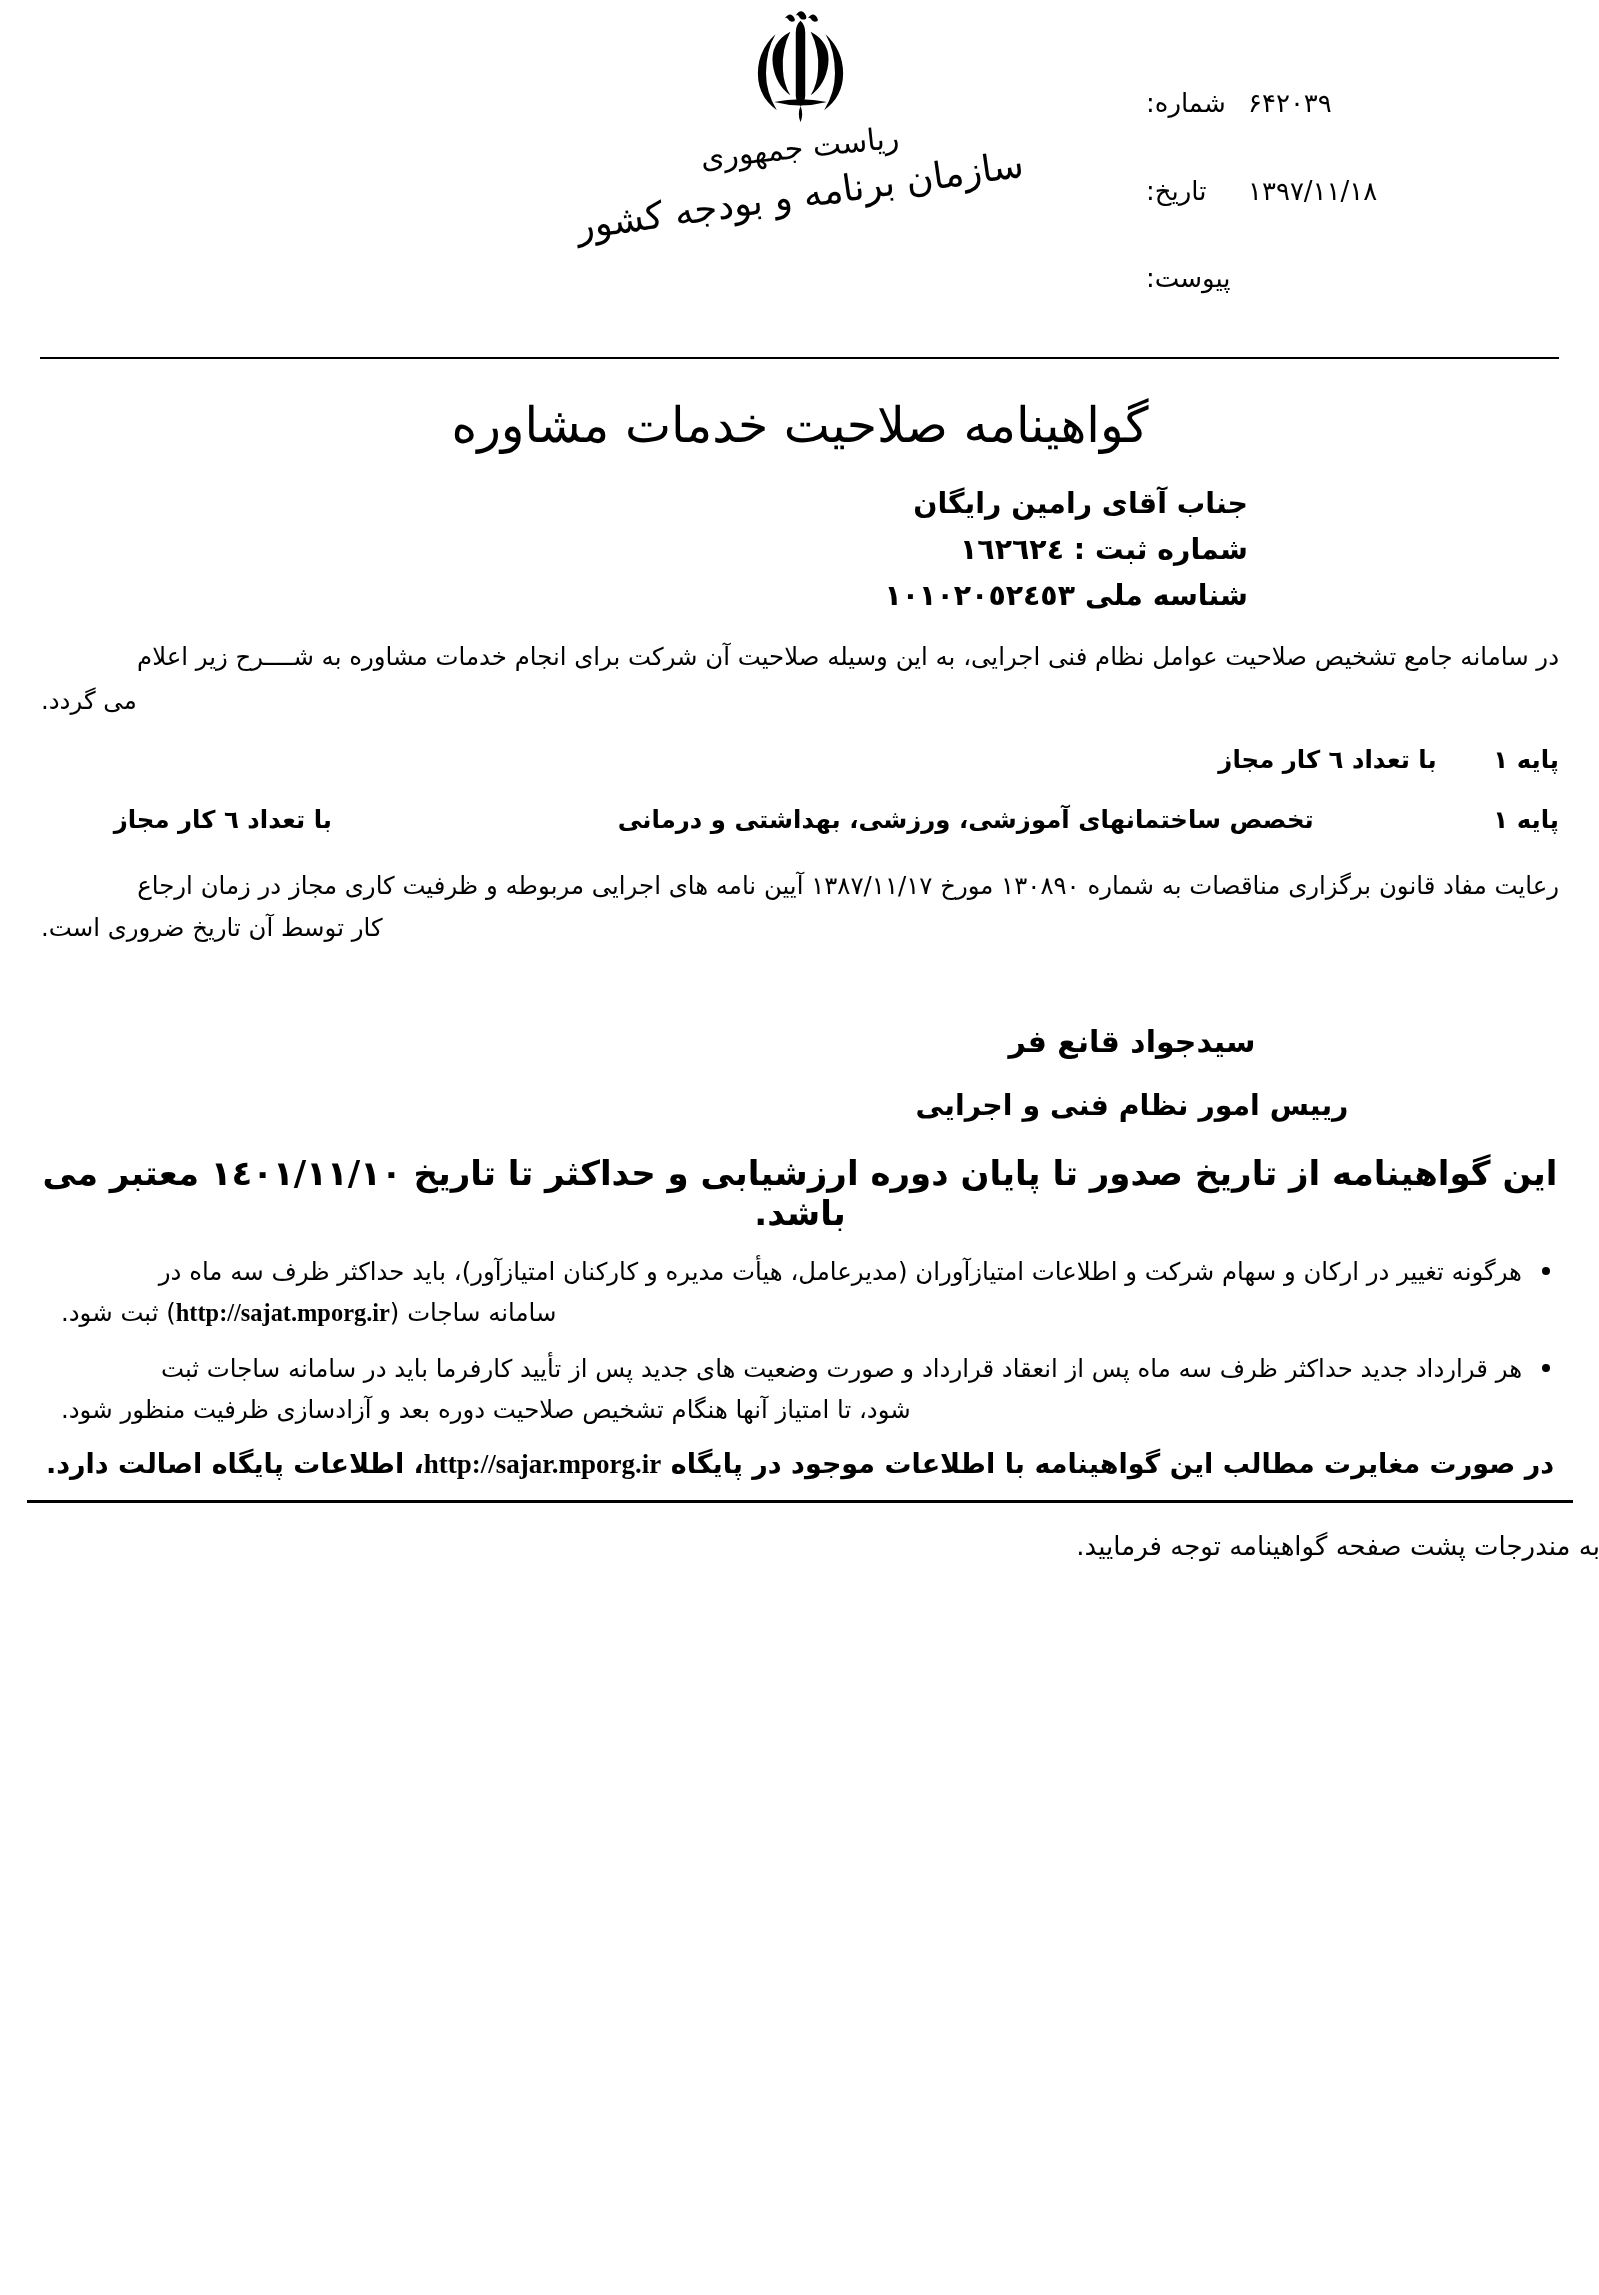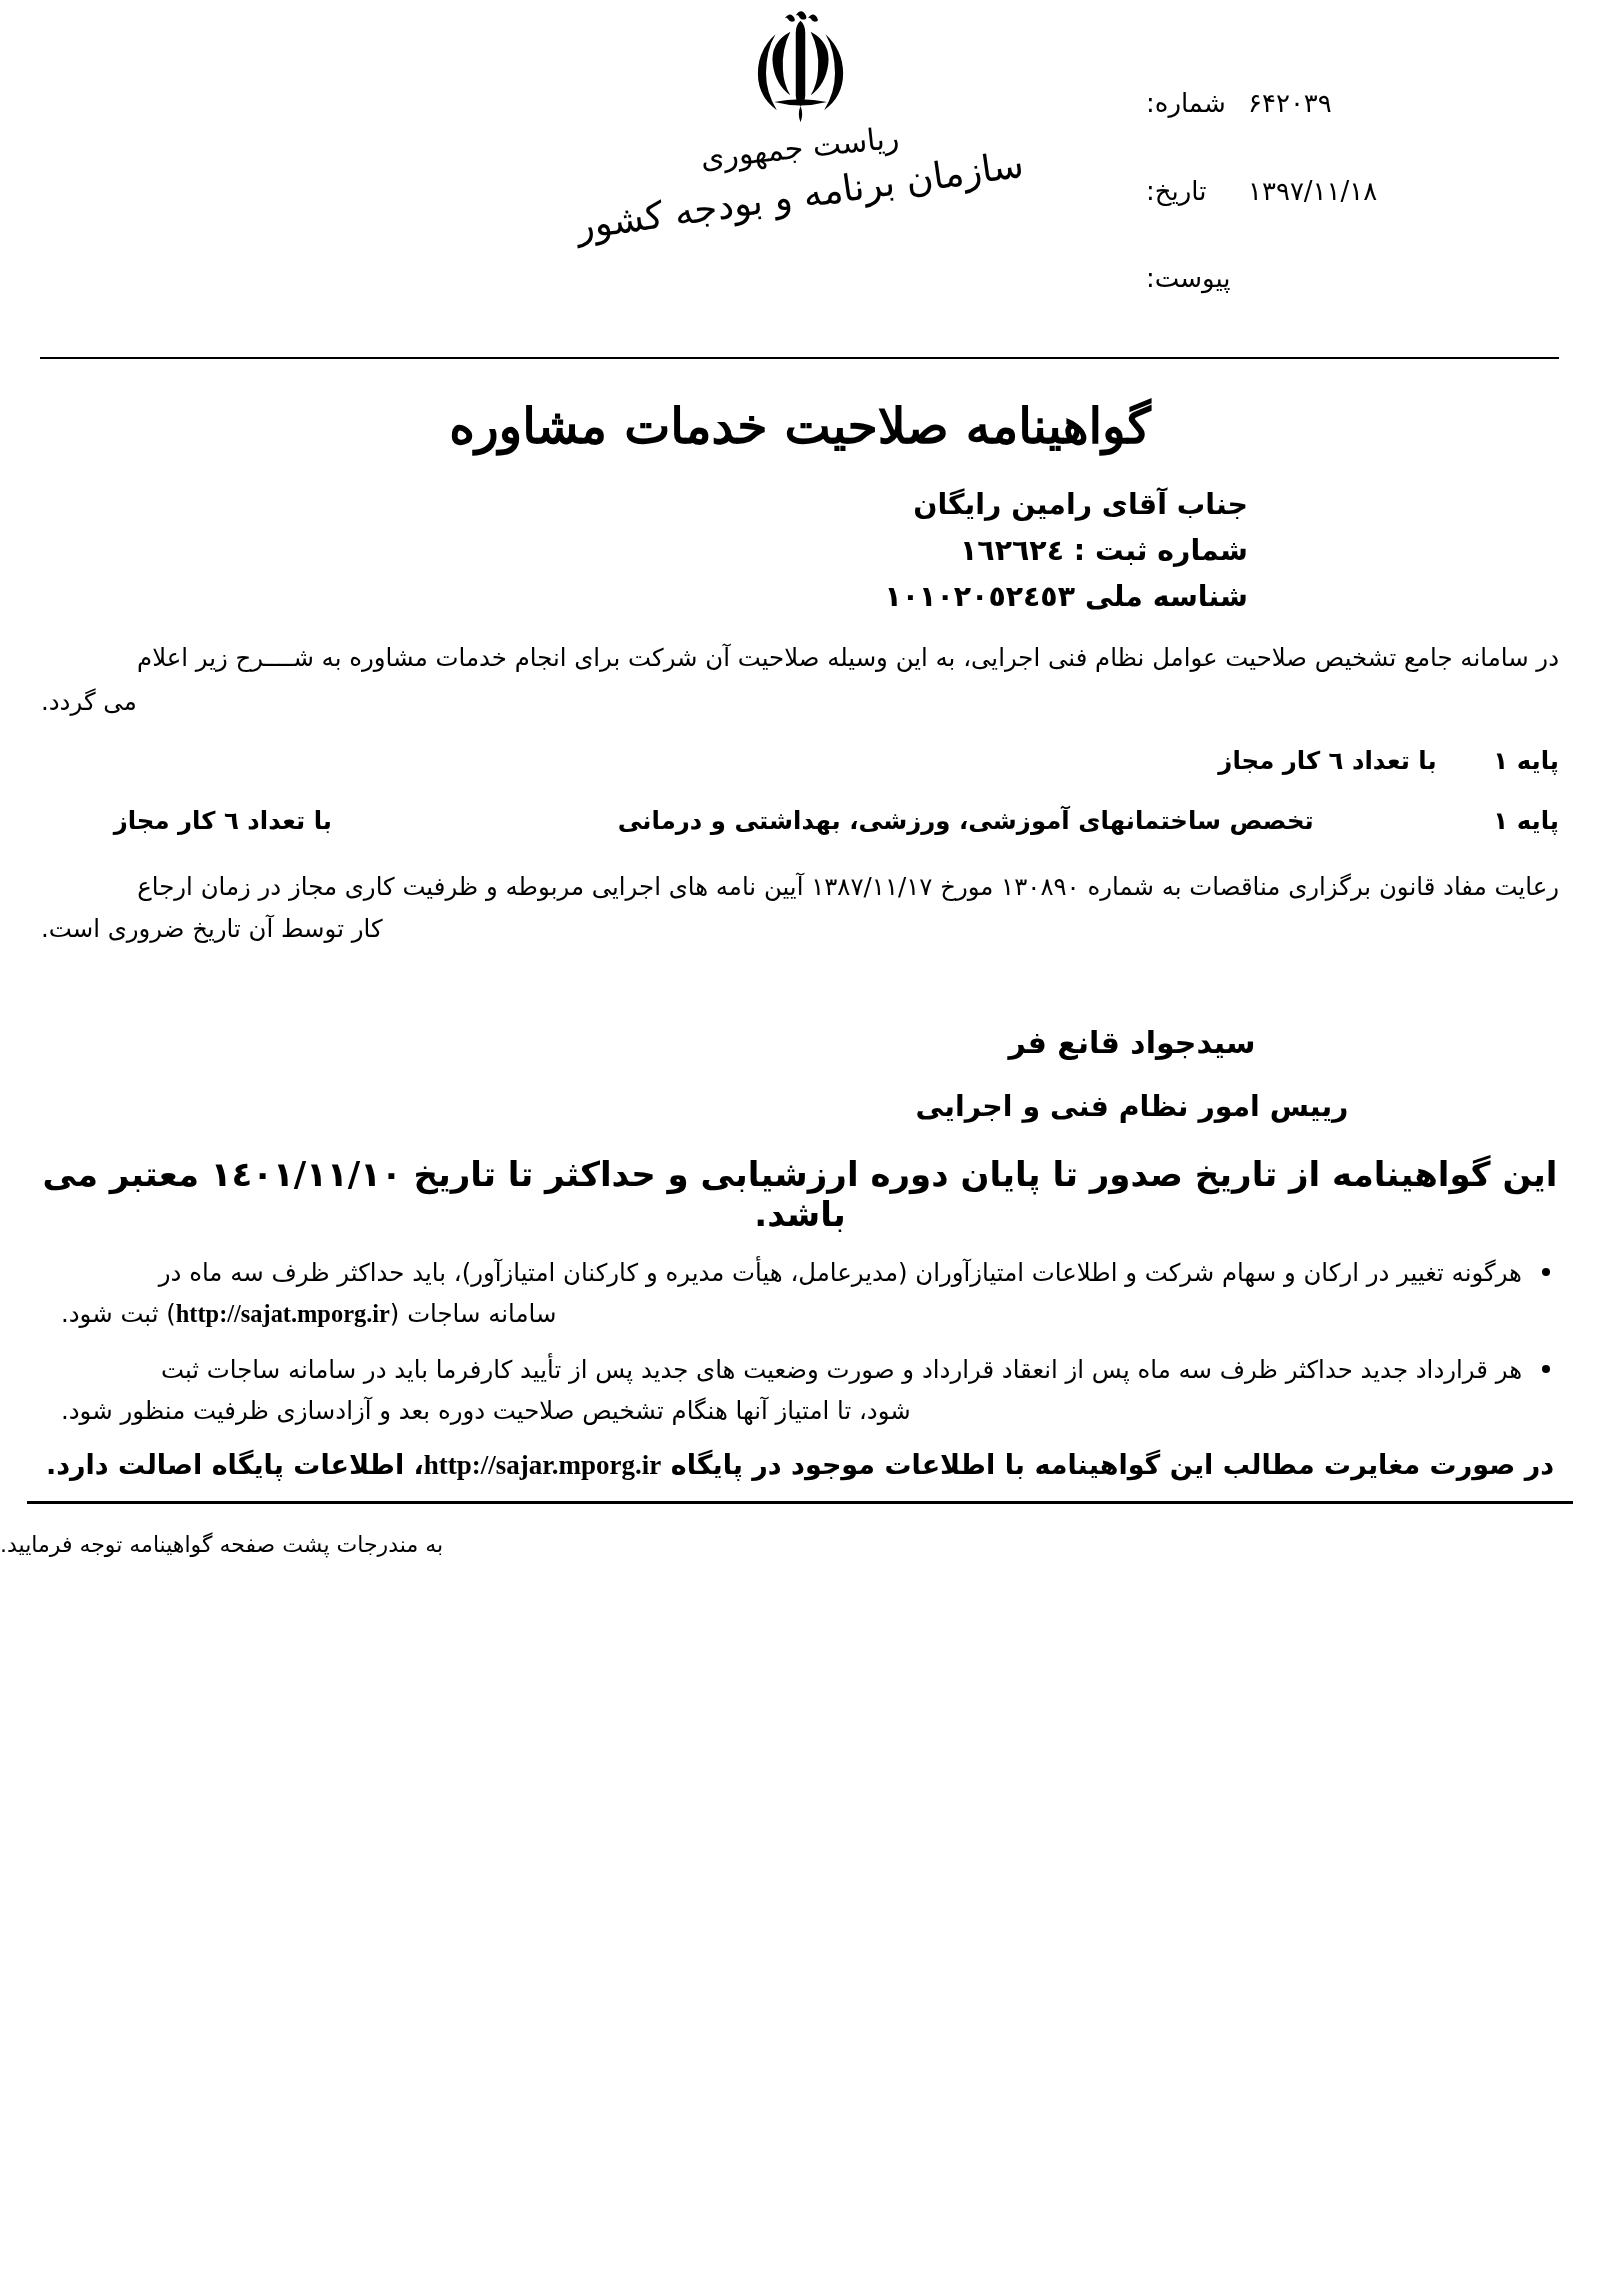--- a/index.html
+++ b/index.html
@@ -87,21 +87,21 @@
     border:0;
     border-top:2px solid #000;
     margin:12.2px 41px 0 41px;
     width:calc(100% - 81px);
   }
 
   
   .doc-title{
     text-align:center;
     font-size:49px;
-    font-weight:700;
+    font-weight:400;
     margin:38px 0 17.6px 0;
     font-family:"DejaVu Serif","Liberation Serif",serif;
   }
 
   
   .addressee{
     text-align:right;
     padding-right:352px;
     margin-top:27px;
   }
@@ -225,22 +225,22 @@
     font-weight:bold;
     text-align:center;
     border-bottom:3.4px solid #000;
     padding-bottom:20px;
     white-space:nowrap;
   }
 
   
   .footnote{
     margin-top:28.4px;
-    font-size:22px;
-    text-align:left;
+    font-size:26px;
+    text-align:right;
   }
 </style>
 </head>
 <body>
 
 <div class="page">
 
   <div class="header">
 
     <div class="meta-block">

